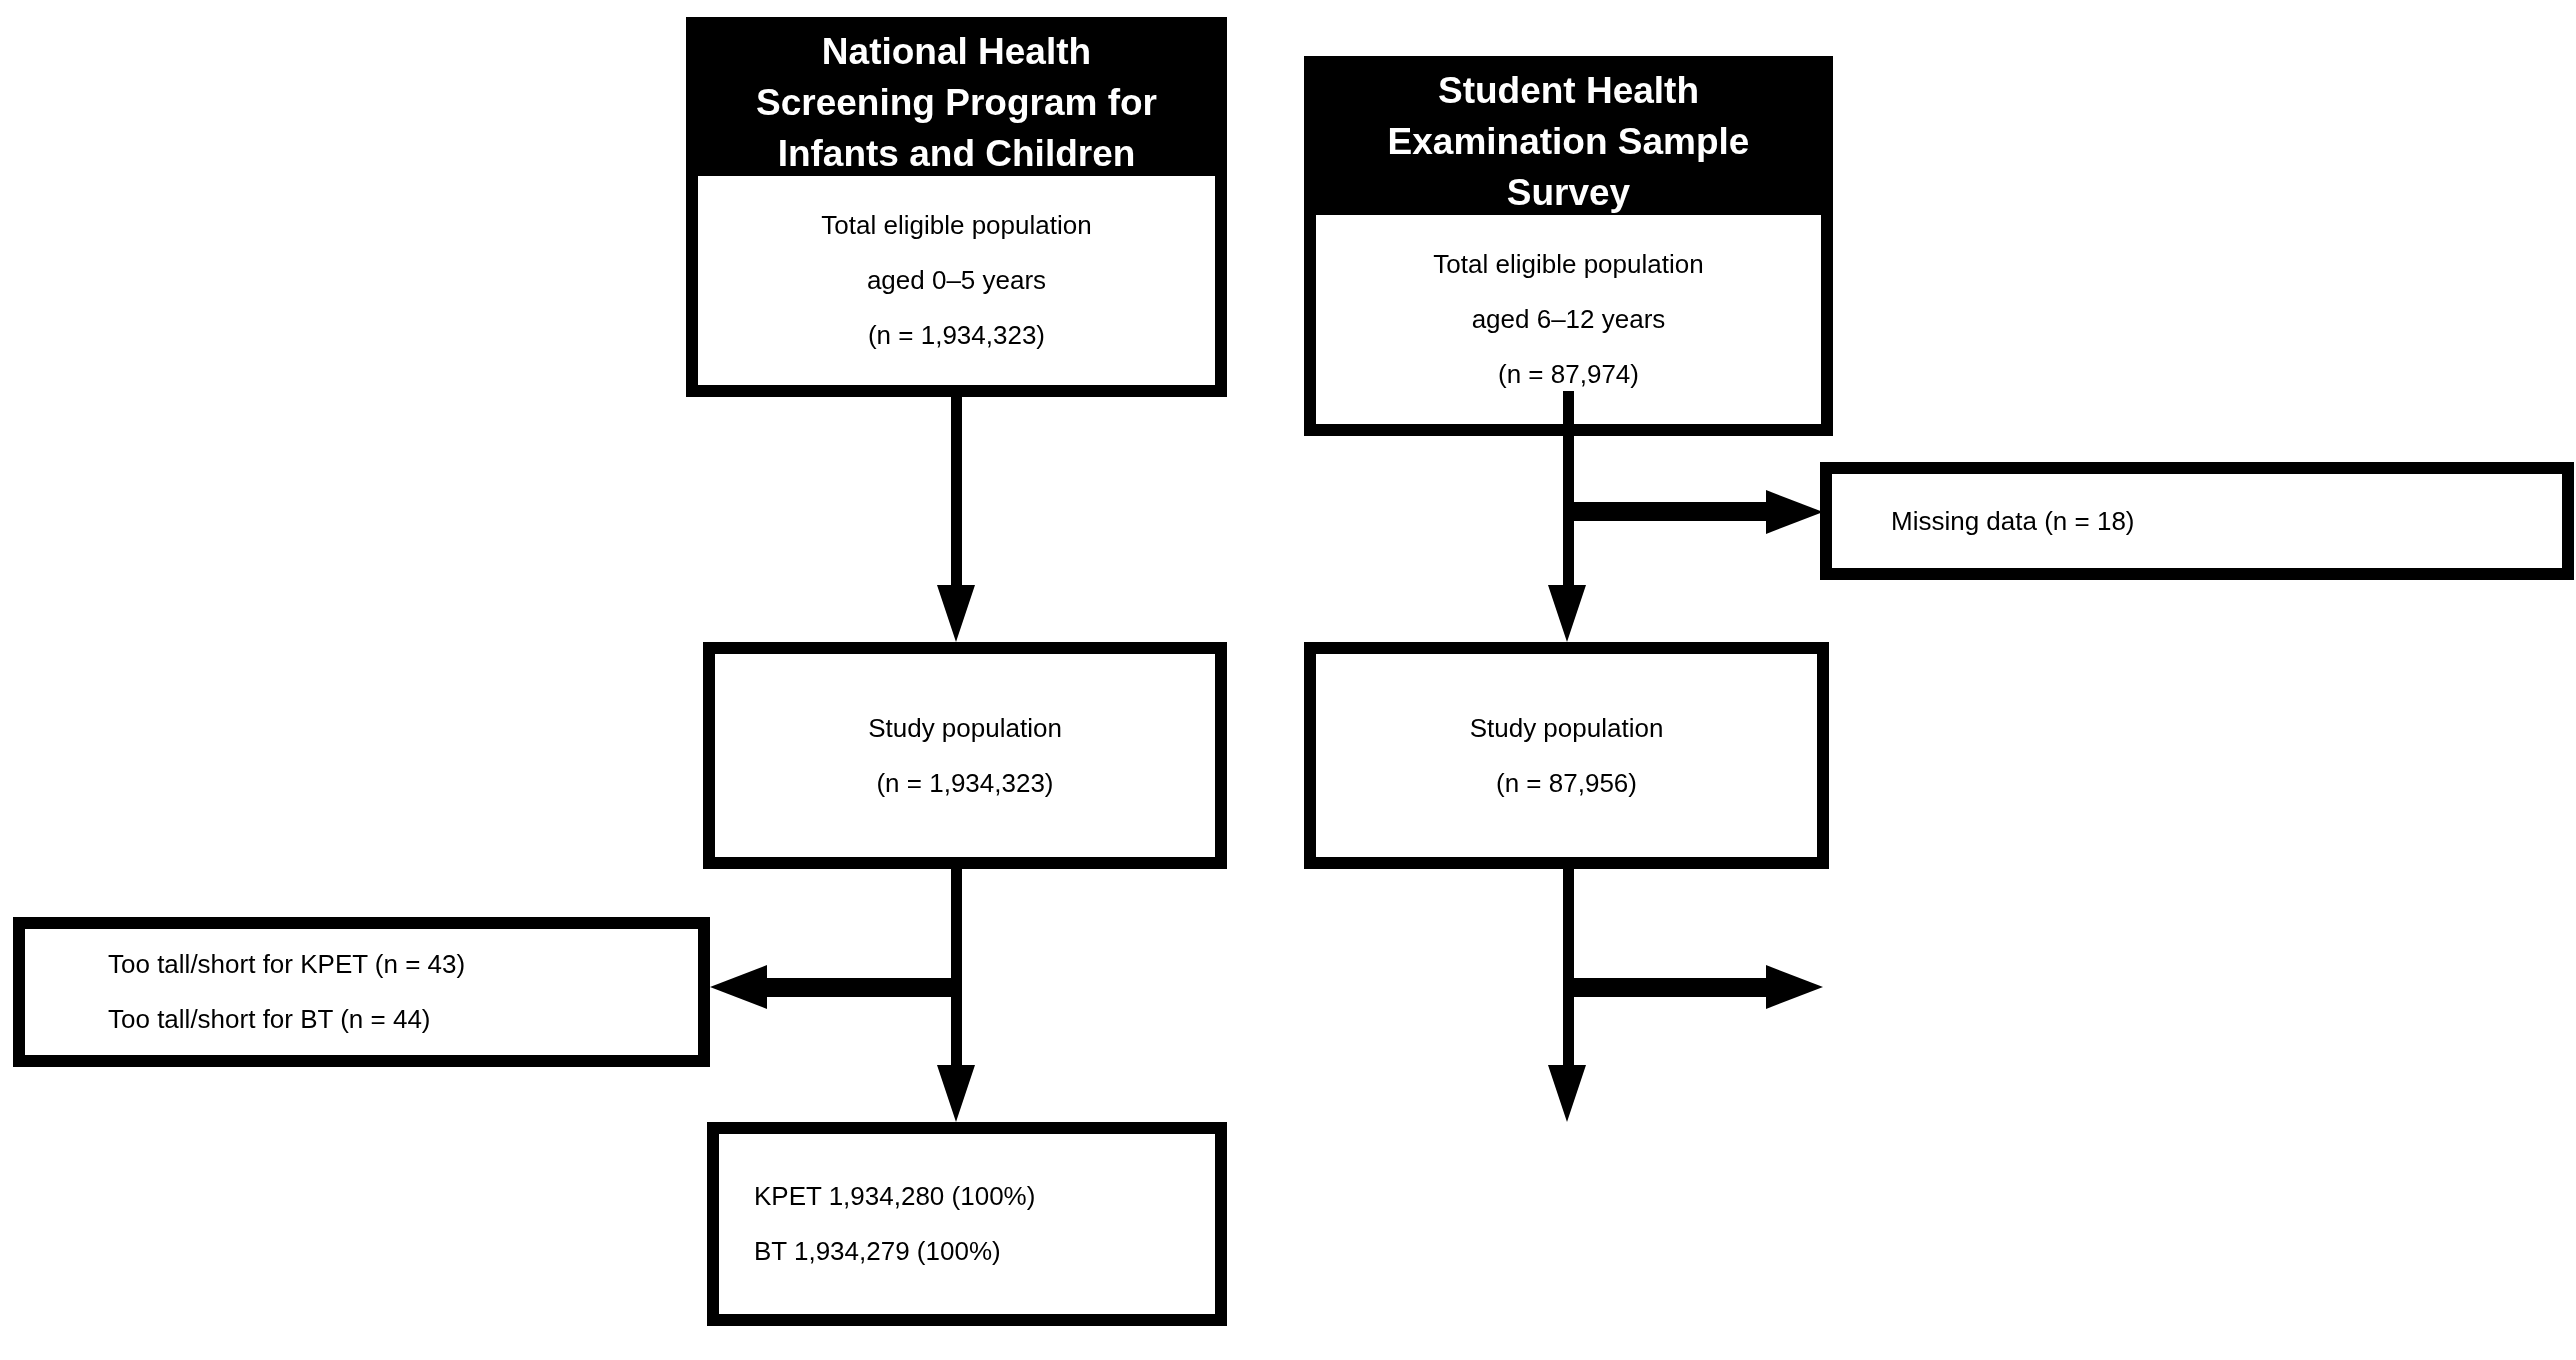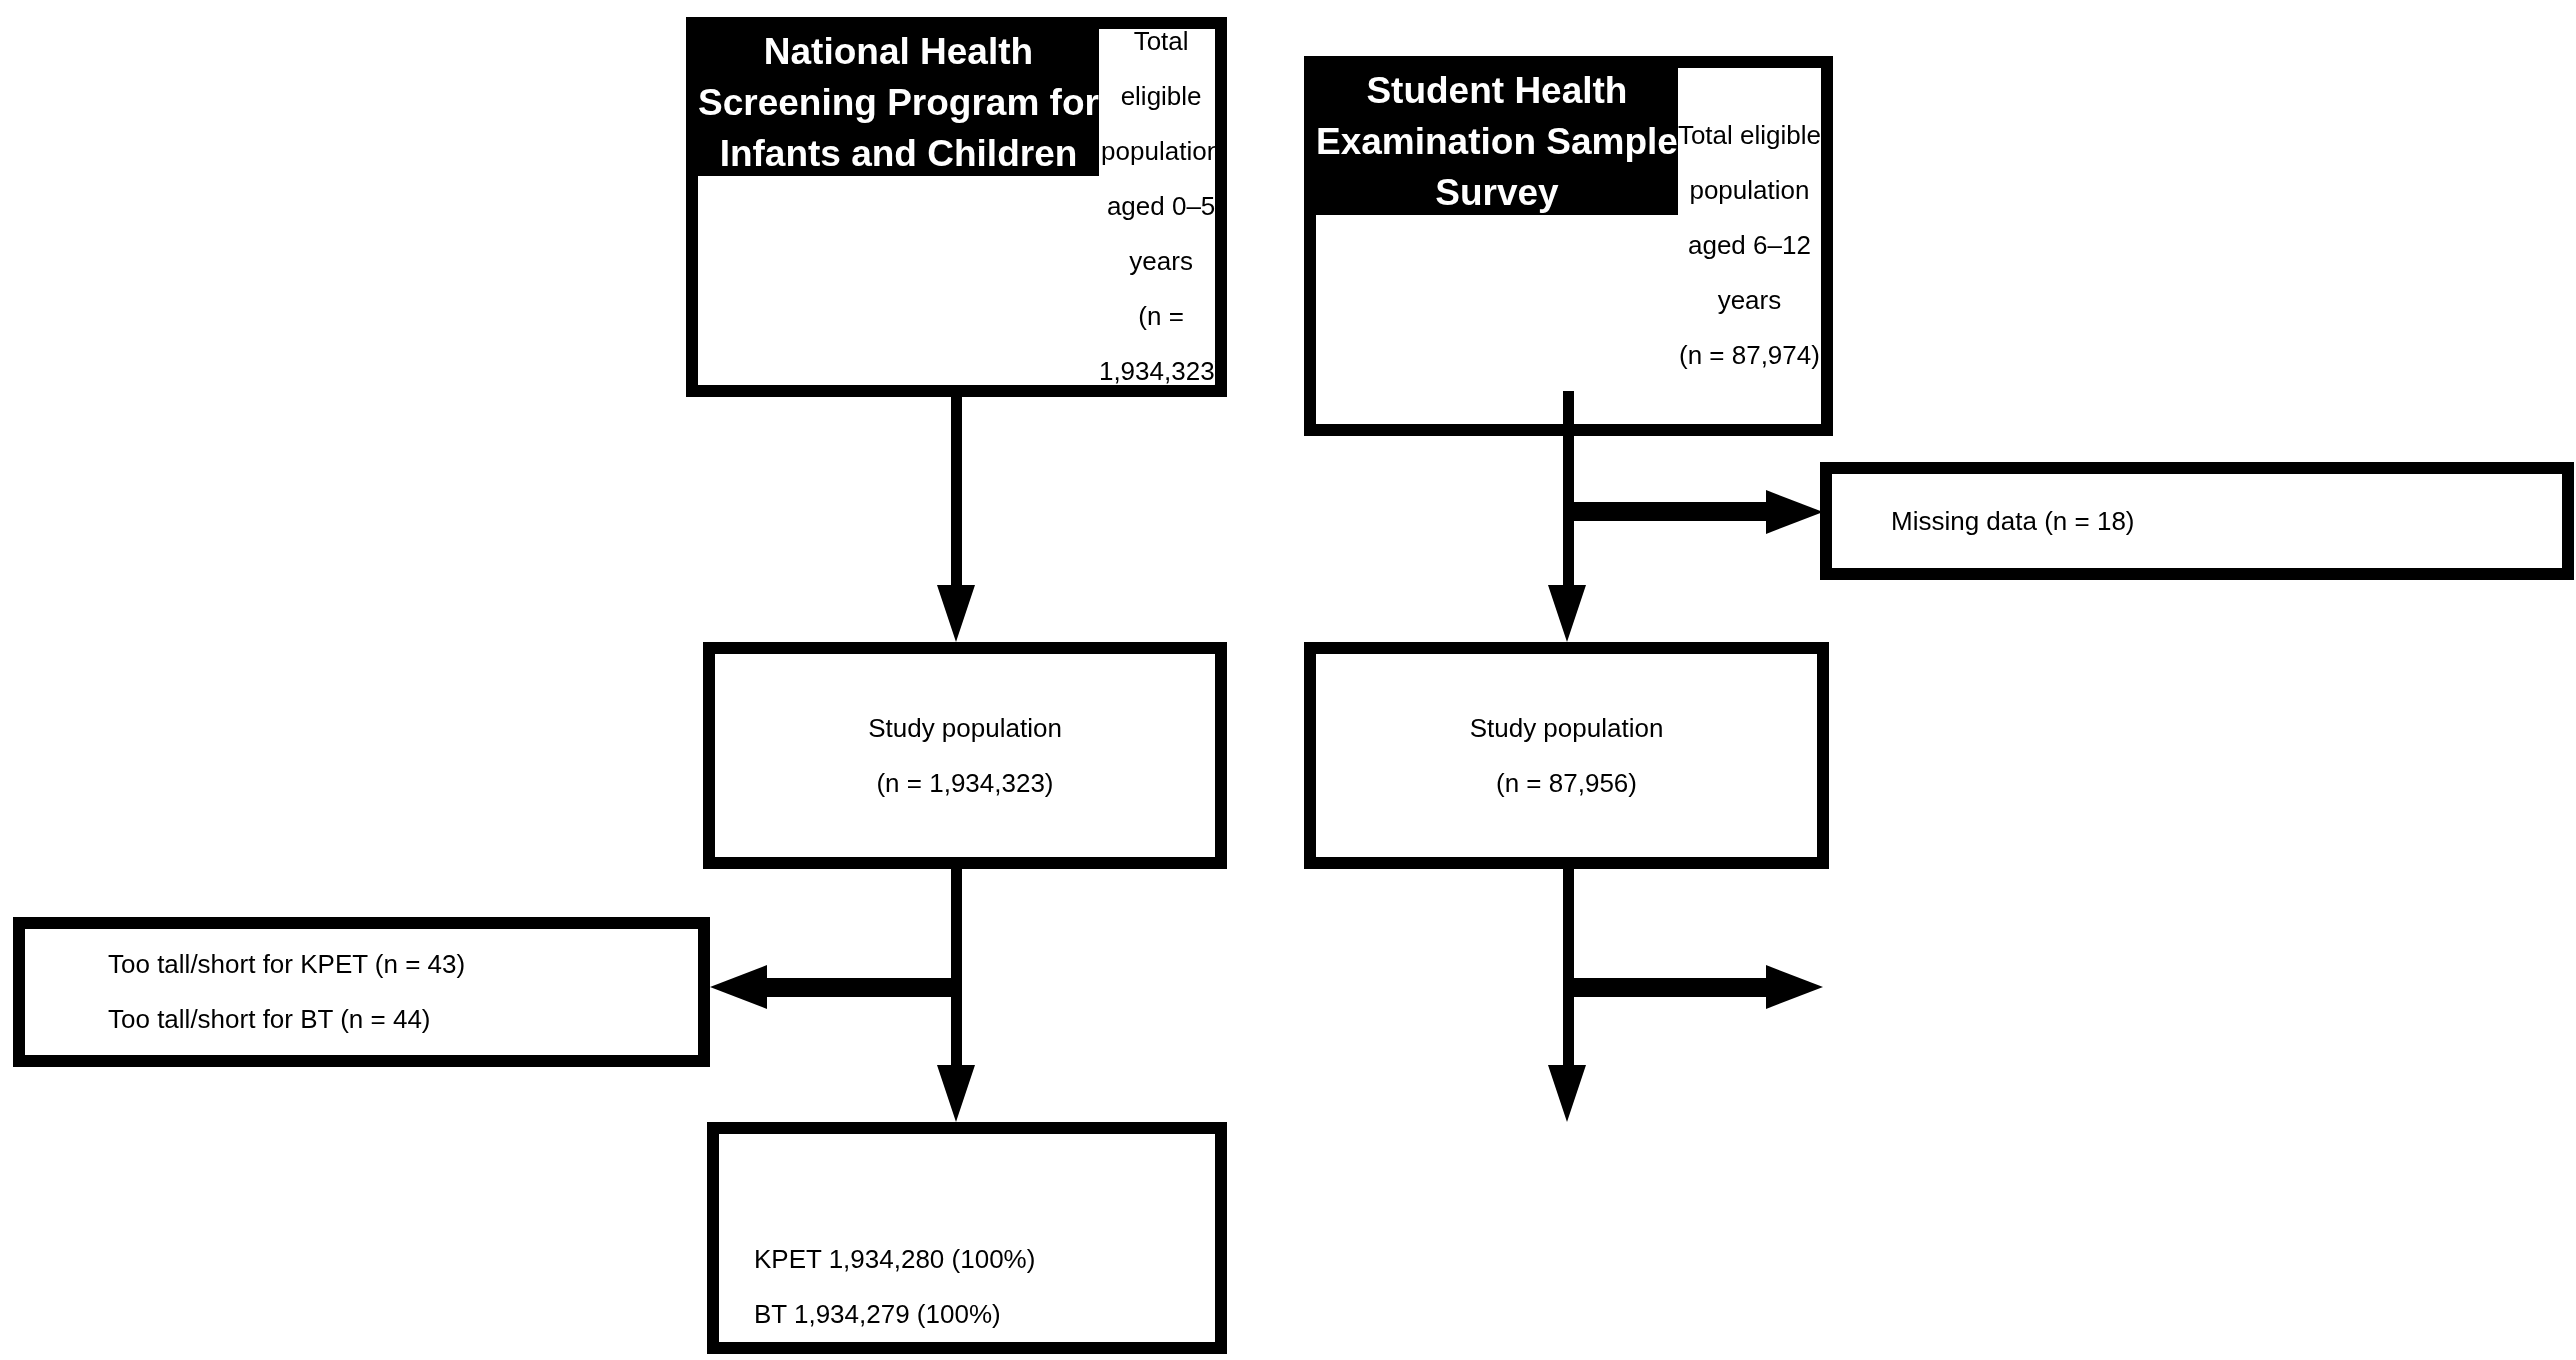--- a/index.html
+++ b/index.html
@@ -16,21 +16,21 @@
     width: 2576px;
     height: 1361px;
     background: #ffffff;
   }
   .box {
     position: absolute;
     border: 12px solid #000000;
     background: #ffffff;
     box-sizing: border-box;
     display: flex;
-    flex-direction: row;
+    flex-direction: column;
   }
   .hdr {
     background: #000000;
     color: #ffffff;
     font-weight: bold;
     font-size: 37px;
     line-height: 51px;
     text-align: center;
     display: flex;
     align-items: center;
@@ -116,21 +116,21 @@
   <div class="head-down" style="left:937px; top:1065px;"></div>
 
   <div class="shaft-h" style="left:765px; top:978px; width:197px;"></div>
   <div class="head-left" style="left:710px; top:965px;"></div>
 
   <div class="box" style="left:13px; top:917px; width:697px; height:150px;padding-left:48px;">
     <div class="txt left">Too tall/short for KPET (n = 43)
 Too tall/short for BT (n = 44)</div>
   </div>
 
-  <div class="box" style="left:707px; top:1122px; width:520px; height:232px;align-items:flex-end;">
+  <div class="box" style="left:707px; top:1122px; width:520px; height:204px;">
     <div class="txt left">KPET 1,934,280 (100%)
 BT 1,934,279 (100%)</div>
   </div>
 
   <div class="box" style="left:1304px; top:16.7px; width:529px; height:380px;margin-top:39px;">
     <div class="hdr">Student Health
 Examination Sample
 Survey</div>
     <div class="txt center">Total eligible population
 aged 6–12 years

